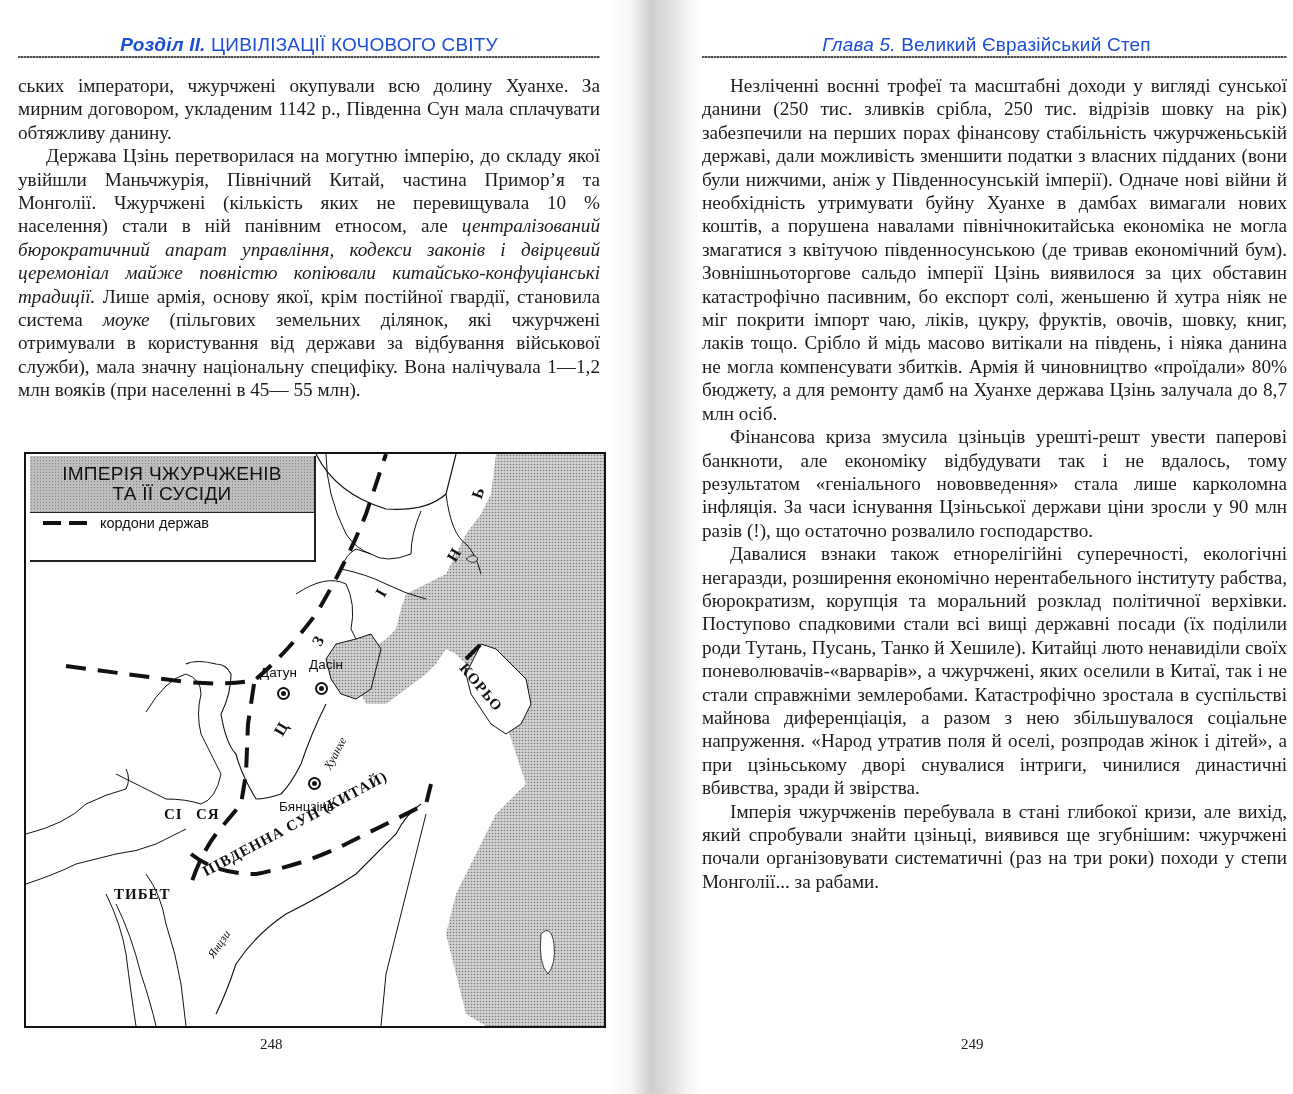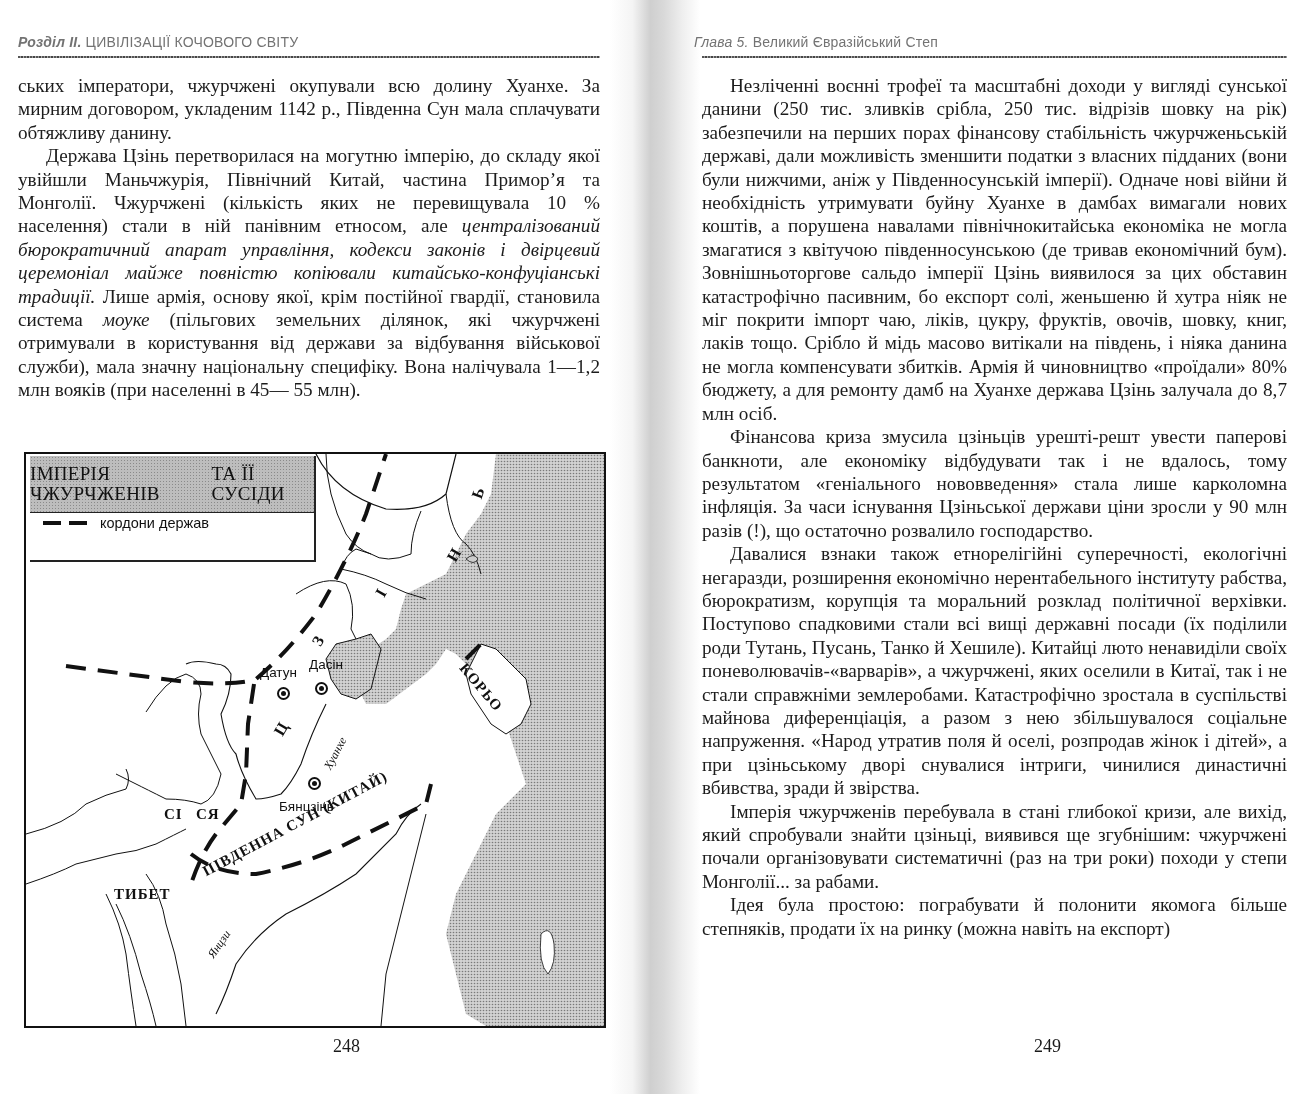--- a/index.html
+++ b/index.html
@@ -9,23 +9,23 @@
     font-family: "Liberation Serif", "DejaVu Serif", serif;
   }
   .page { position: absolute; top: 0; height: 1094px; }
   .page.left { left: 0; width: 640px; }
   .page.right { left: 640px; width: 653px; }
   .gutter {
     position: absolute; left: 610px; top: 0; width: 90px; height: 1094px;
     background: linear-gradient(to right, #ffffff 0%, #f4f4f4 25%, #cfcfcf 45%, #d9d9d9 60%, #eeeeee 80%, #ffffff 100%);
   }
   .running-head {
-    position: absolute; top: 34px; 
+    position: absolute; top: 34px; text-align: center;
     font-family: "Liberation Sans", "DejaVu Sans", sans-serif;
-    font-size: 14px; color: #737373; letter-spacing: 0.2px;
+    font-size: 19px; color: #1d4ed8; letter-spacing: 0.2px;
   }
   .left .running-head { left: 18px; width: 582px; }
   .right .running-head { left: 54px; width: 585px; }
   .running-head .bi { font-weight: bold; font-style: italic; }
   .running-head .it { font-style: italic; }
   .rule {
     position: absolute; top: 56px; height: 2px;
     background: repeating-linear-gradient(to right, #555 0 2px, #999 2px 3px, #444 3px 5px, #aaa 5px 6px);
   }
   .left .rule { left: 18px; width: 582px; }
@@ -33,43 +33,43 @@
   .text-block {
     position: absolute; font-size: 19.2px; line-height: 23.4px;
     text-align: justify; color: #1c1c1c;
   }
   .left .text-block { left: 18px; width: 582px; top: 74px; }
   .right .text-block { left: 62px; width: 585px; top: 74px; }
   .text-block p { margin: 0; text-indent: 28px; }
   .text-block p.noindent { text-indent: 0; }
   .text-block em { font-style: italic; }
   .page-num {
-    position: absolute; top: 1036px; font-size: 18px; color: #1a1a1a;
-    width: 100px; text-align: right;
+    position: absolute; top: 1036px; font-size: 15px; color: #1a1a1a;
+    width: 100px; text-align: left;
   }
   .left .page-num { left: 260px; }
   .right .page-num { left: 321px; }
 
   
   .map {
     position: absolute; left: 24px; top: 452px; width: 578px; height: 572px;
     border: 2px solid #111; background: #fff; overflow: hidden;
   }
   .map svg { position: absolute; left: 0; top: 0; }
   .map-legend {
     position: absolute; left: 4px; top: 2px; width: 284px; height: 104px;
     border: 2px solid #222; background: #fff; border-left: none; border-top: none;
   }
   .map-title {
-    height: 56px; display: flex; flex-direction: row; justify-content: center; align-items: center;
+    height: 56px; display: flex; flex-direction: column; justify-content: center; align-items: center;
     background-color: #bdbdbd;
     background-image: radial-gradient(#8a8a8a 0.8px, transparent 0.9px);
     background-size: 3px 3px;
     border-bottom: 1.5px solid #222;
-    font-family: Liberation Serif, serif;
+    font-family: Liberation Sans, sans-serif;
     font-size: 19px; line-height: 20px; color: #111; letter-spacing: 0.3px;
   }
   .legend-row {
     display: flex; align-items: center; height: 20px;
     font-family: "Liberation Sans", "DejaVu Sans", sans-serif; font-size: 14.5px; color: #111;
   }
   .legend-row:first-of-type { margin-top: 6px; }
   .legend-sym { width: 70px; display: flex; justify-content: center; align-items: center; }
   .dash-sym { display: flex; gap: 8px; }
   .dash-sym span { width: 18px; height: 4px; background: #111; display: block; }
@@ -195,17 +195,16 @@
     <span class="it">Глава 5.</span>
     <span>Великий Євразійський Степ</span>
   </div>
   <div class="rule"></div>
 
   <div class="text-block">
     <p>Незліченні воєнні трофеї та масштабні доходи у вигляді сунської данини (250 тис. зливків срібла, 250 тис. відрізів шовку на рік) забезпечили на перших порах фінансову стабільність чжурчженьській державі, дали можливість зменшити податки з власних підданих (вони були нижчими, аніж у Південносунській імперії). Одначе нові війни й необхідність утримувати буйну Хуанхе в дамбах вимагали нових коштів, а порушена навалами північнокитайська економіка не могла змагатися з квітучою південносунською (де тривав економічний бум). Зовнішньоторгове сальдо імперії Цзінь виявилося за цих обставин катастрофічно пасивним, бо експорт солі, женьшеню й хутра ніяк не міг покрити імпорт чаю, ліків, цукру, фруктів, овочів, шовку, книг, лаків тощо. Срібло й мідь масово витікали на південь, і ніяка данина не могла компенсувати збитків. Армія й чиновництво «проїдали» 80% бюджету, а для ремонту дамб на Хуанхе держава Цзінь залучала до 8,7 млн осіб.</p>
     <p>Фінансова криза змусила цзіньців урешті-решт увести паперові банкноти, але економіку відбудувати так і не вдалось, тому результатом «геніального нововведення» стала лише карколомна інфляція. За часи існування Цзіньської держави ціни зросли у 90 млн разів (!), що остаточно розвалило господарство.</p>
     <p>Давалися взнаки також етнорелігійні суперечності, екологічні негаразди, розширення економічно нерентабельного інституту рабства, бюрократизм, корупція та моральний розклад політичної верхівки. Поступово спадковими стали всі вищі державні посади (їх поділили роди Тутань, Пусань, Танко й Хешиле). Китайці люто ненавиділи своїх поневолювачів-«варварів», а чжурчжені, яких оселили в Китаї, так і не стали справжніми землеробами. Катастрофічно зростала в суспільстві майнова диференціація, а разом з нею збільшувалося соціальне напруження. «Народ утратив поля й оселі, розпродав жінок і дітей», а при цзіньському дворі снувалися інтриги, чинилися династичні вбивства, зради й звірства.</p>
     <p>Імперія чжурчженів перебувала в стані глибокої кризи, але вихід, який спробували знайти цзіньці, виявився ще згубнішим: чжурчжені почали організовувати систематичні (раз на три роки) походи у степи Монголії... за рабами.</p>
-    <p>Ідея була простою: пограбувати й полонити якомога більше степняків, продати їх на ринку (можна навіть на експорт)</p>
   </div>
 
   <div class="page-num">249</div>
 </div>
 
 </body></html>

